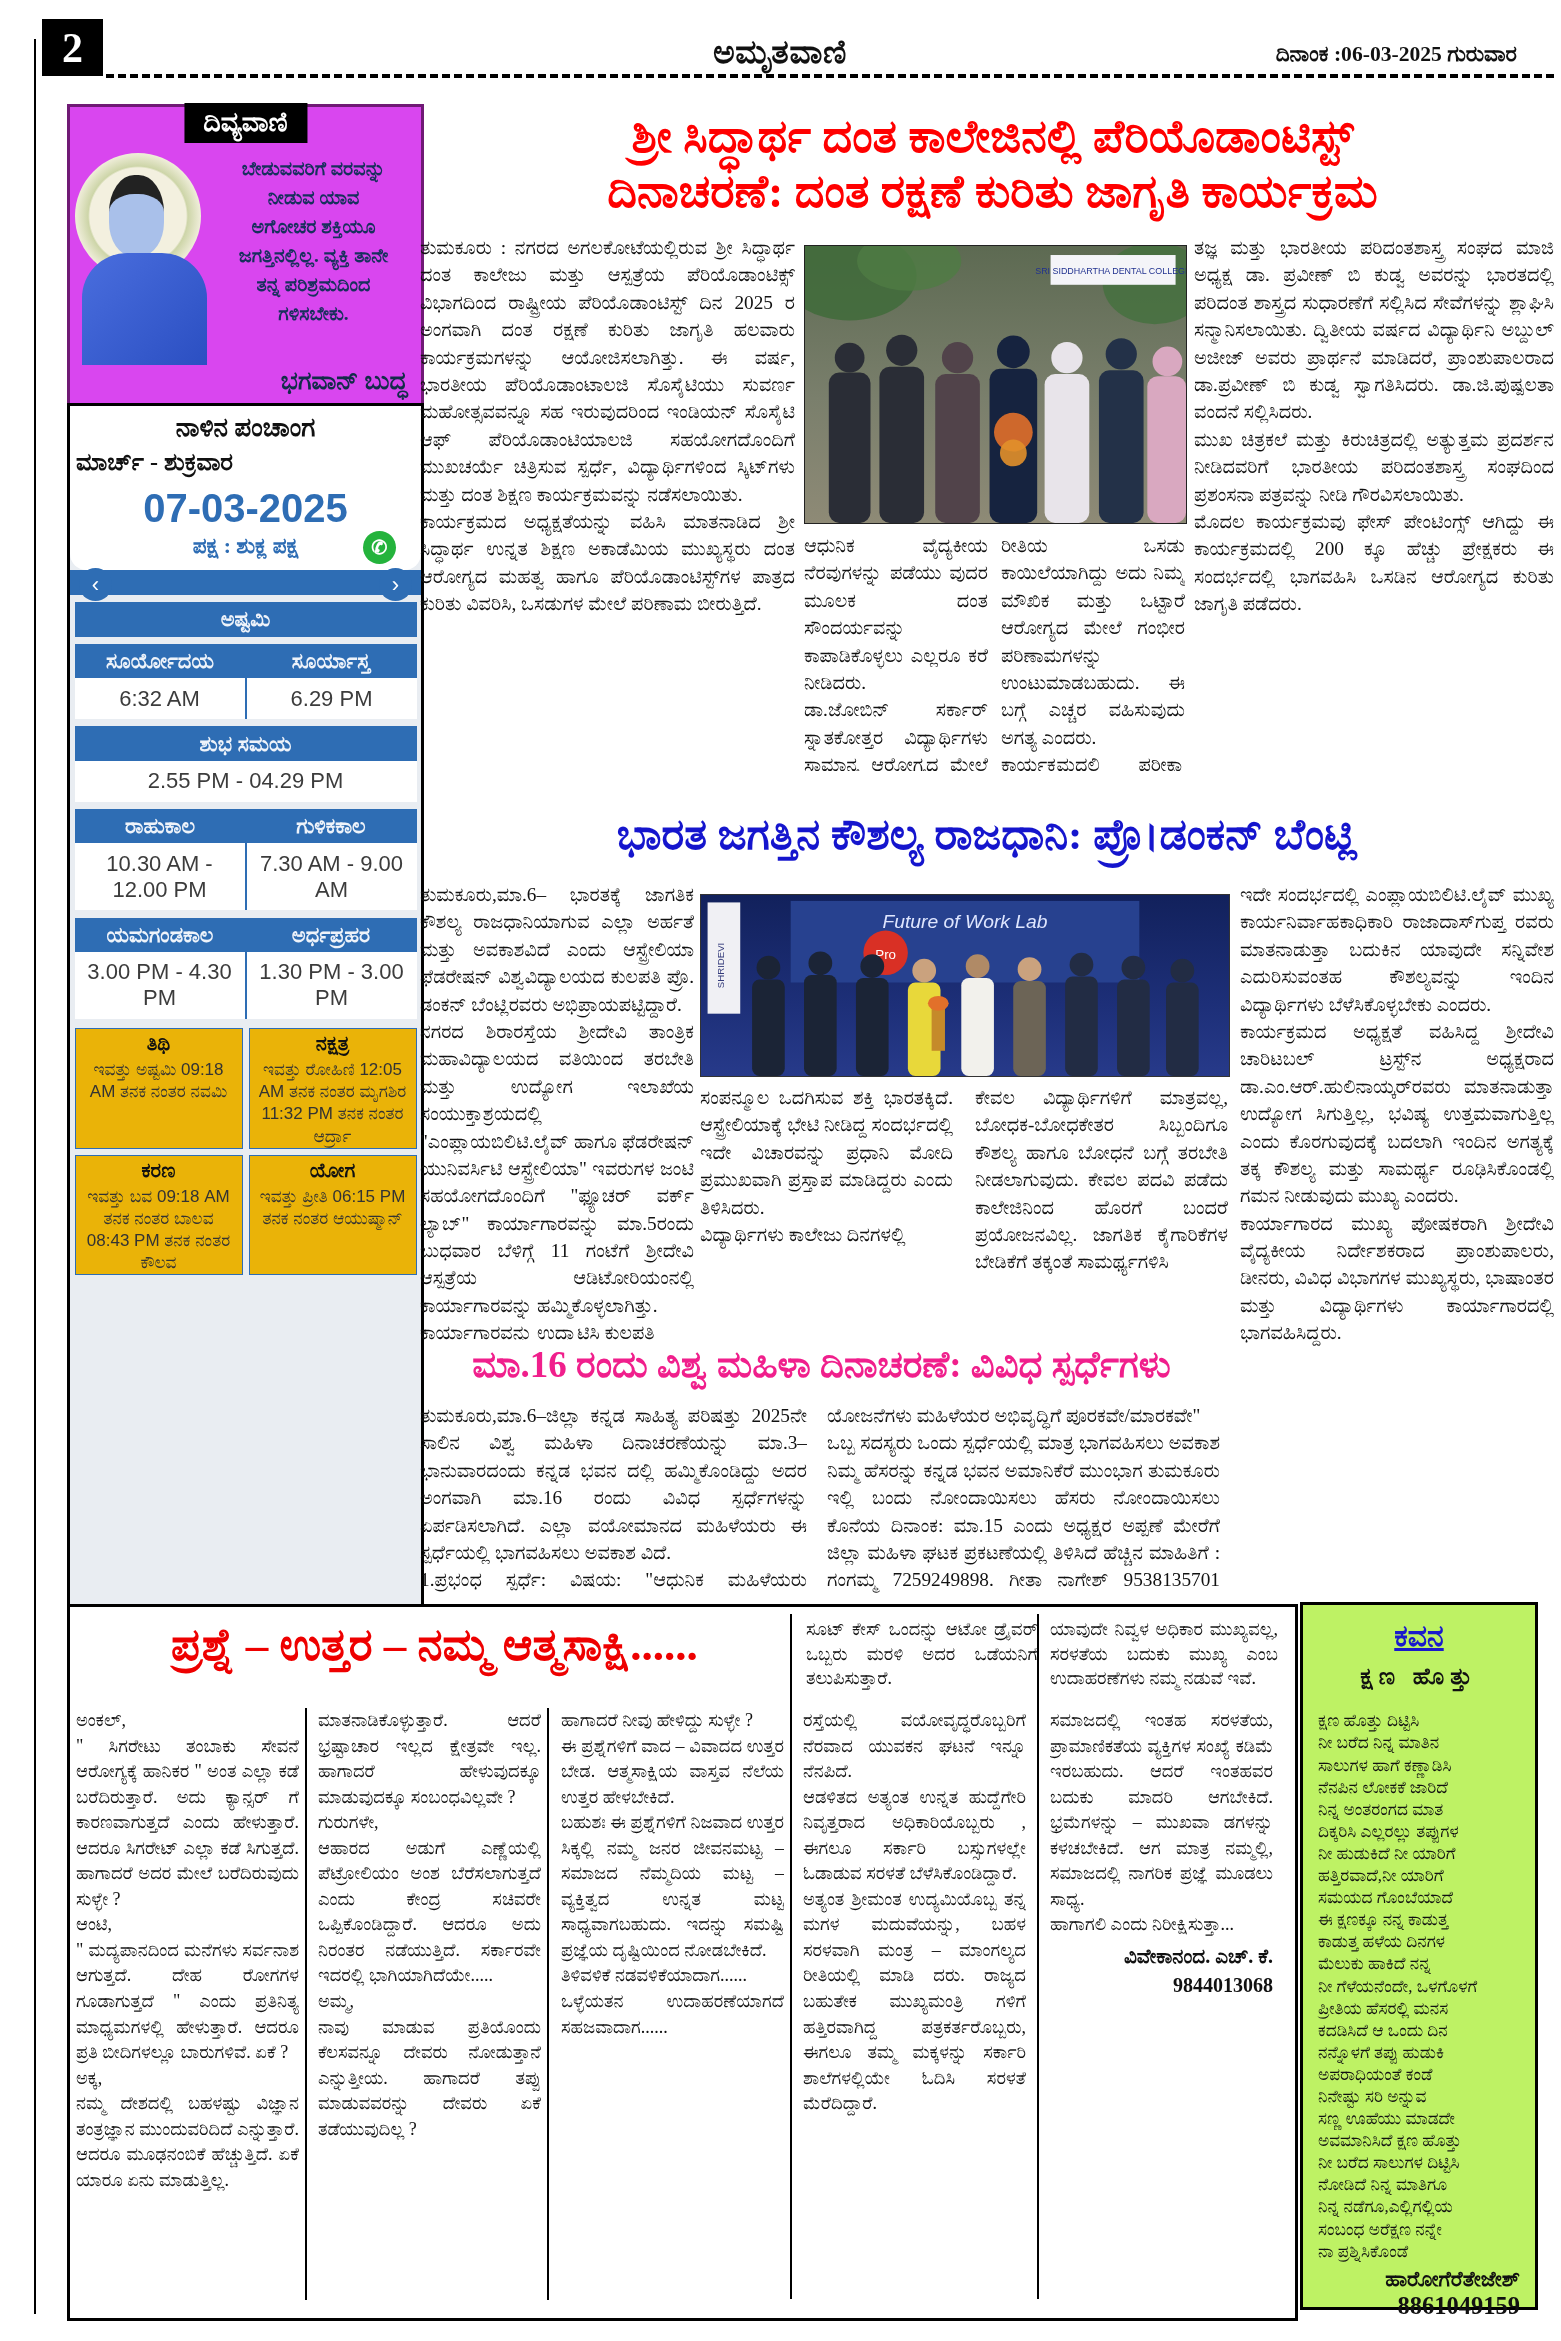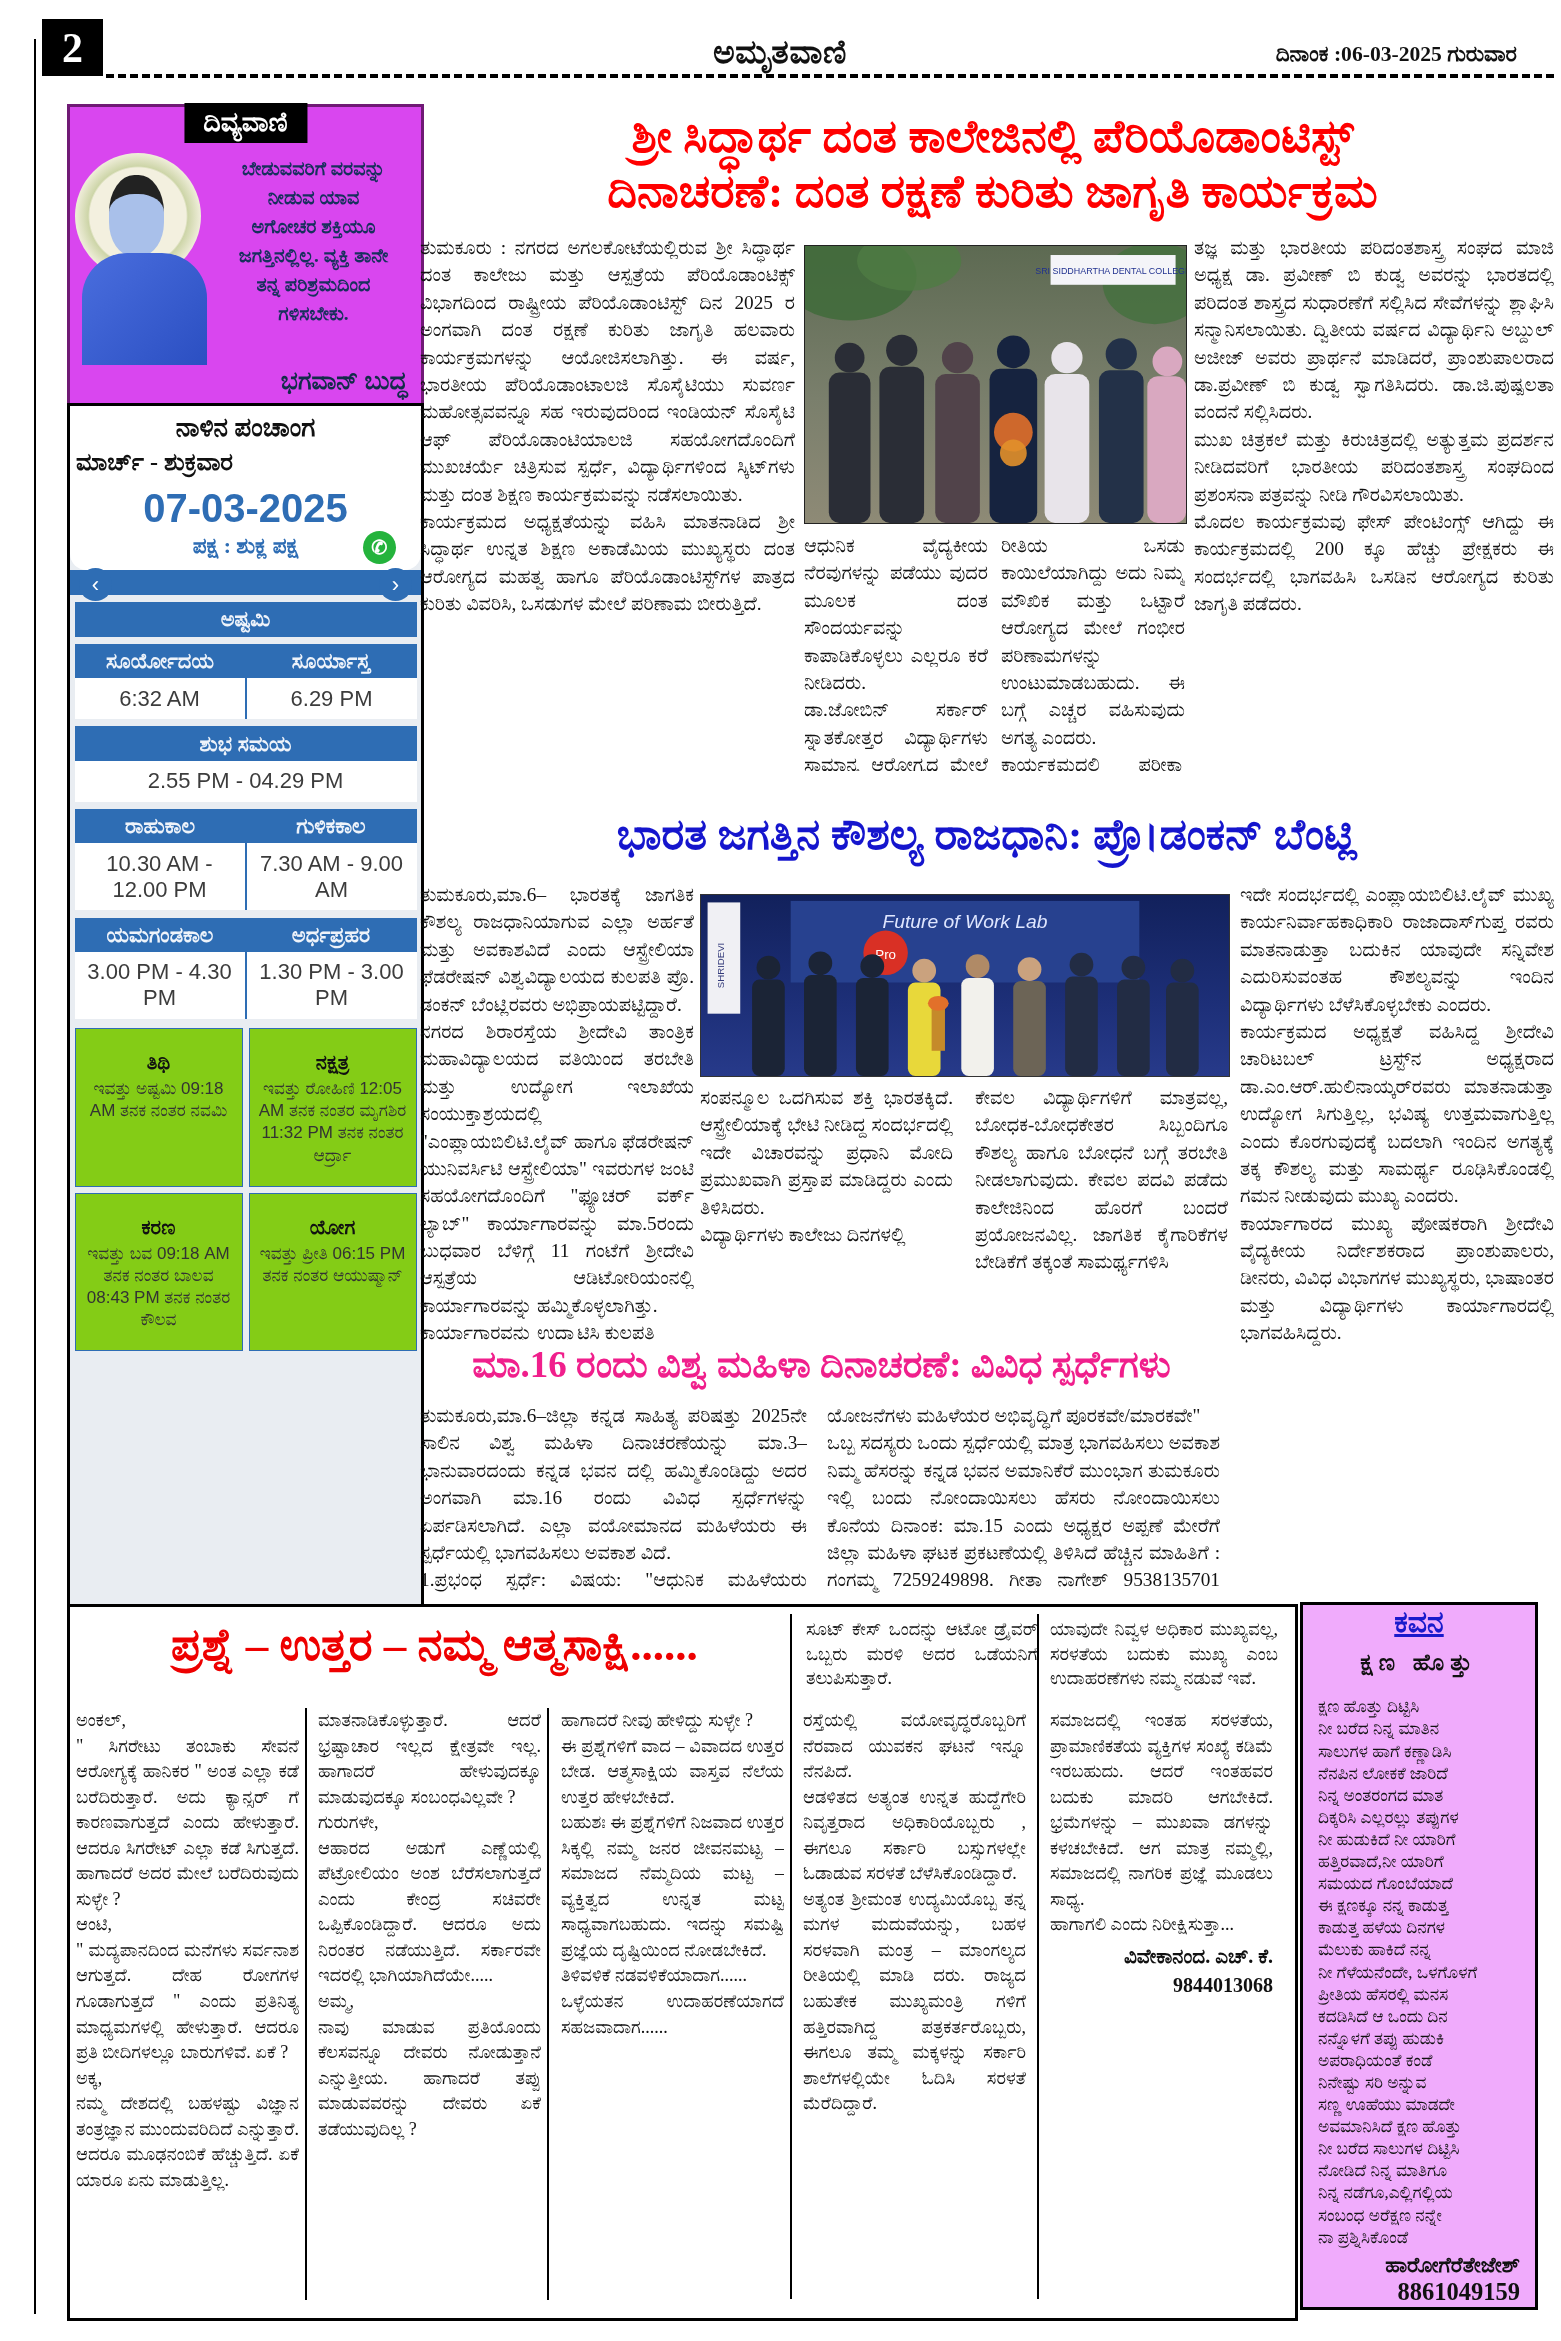--- a/index.html
+++ b/index.html
@@ -52,21 +52,21 @@
   .vals>div:first-child{border-right:2.2px solid #2e6db4;}
   .vals.one>div:first-child{border-right:none;}
   .p-tbl{background:#fff;border:1.5px solid #2e6db4;margin:9px 4.5px 0;display:grid;grid-template-columns:1fr 1.15fr;
          font-family:"Liberation Sans",sans-serif;}
   .p-tbl>div{padding:4.5px 4.5px;text-align:center;}
   .p-tbl .lab{font-size:21px;font-weight:bold;color:#222;padding-top:7.4px;}
   .p-tbl .v{font-size:19.3px;color:#3c3c3c;}
   .p-tbl .cl{border-left:1.5px solid #2e6db4;}
   .p-tbl .hb{border-bottom:1.5px solid #2e6db4;}
   .p-grid2{display:grid;grid-template-columns:1fr 1fr;gap:6px;margin:9px 4.5px 0;}
-  .p-cell{background:#84cc16;border:1.5px solid #2e6db4;padding:19px 6px;text-align:center;}
+  .p-cell{background:#eab308;border:1.5px solid #2e6db4;padding:0 6px;text-align:center;}
   .p-cl{font-size:20px;font-weight:bold;margin:3px 0 4.5px;}
   .p-ct{font-size:17px;color:#333;line-height:1.3;font-family:"Liberation Sans",sans-serif;}
   
   .h1red{left:435px;top:109px;width:1115px;text-align:center;color:#ff0000;font-size:46px;
          font-weight:bold;line-height:1.2;}
   .bodytxt{font-size:19.3px;line-height:1.42;}
   .a1col1{left:420px;top:234px;width:375px;height:539px;overflow:hidden;}
   .photo1{left:804px;top:245px;width:381px;height:277px;border:1.5px solid #222;
           background:linear-gradient(180deg,#5d6a52 0%,#7a7f6c 55%,#8e8a76 100%);overflow:hidden;}
   .a1sub1{left:804px;top:532px;width:184px;height:239px;overflow:hidden;}
@@ -86,21 +86,21 @@
   .qabox{left:67px;top:1604px;width:1225px;height:711px;border:3px solid #000;background:#fff;}
   .qahead{position:absolute;left:7.4px;top:12px;width:714px;text-align:center;color:#ee0000;
           font-size:45px;font-weight:bold;}
   .qatop4{position:absolute;left:736px;top:10.4px;width:232px;height:83px;overflow:hidden;font-size:18px;line-height:1.35;}
   .qatop5{position:absolute;left:980px;top:10.4px;width:228px;height:83px;overflow:hidden;font-size:18px;line-height:1.35;}
   .qa-col{position:absolute;top:101px;width:223px;height:592px;overflow:hidden;font-size:18px;line-height:1.42;}
   .qa-rule{position:absolute;top:101px;width:1.5px;height:592px;background:#000;}
   .qa-sign{text-align:right;font-weight:bold;font-size:20px;margin-top:4.5px;}
   .qa-phone{text-align:right;font-weight:bold;font-size:20px;}
   
-  .poem{left:1300px;top:1602px;width:238px;height:708px;border:3.7px solid #000;background:#f0abfc;padding:0 15px;box-sizing:border-box;}
+  .poem{left:1300px;top:1602px;width:238px;height:708px;border:3.7px solid #000;background:#bef264;padding:14px 15px;box-sizing:border-box;}
   .poem-cat{text-align:center;font-size:30px;font-weight:bold;color:#1a1acc;text-decoration:underline;}
   .poem-title{text-align:center;font-size:23px;font-weight:bold;letter-spacing:6px;margin-top:10.4px;}
   .poem-body{font-size:17px;line-height:1.3;margin-top:20px;}
   .poem-author{text-align:right;font-weight:bold;font-size:21px;margin-top:4.5px;}
   .poem-phone{text-align:right;font-weight:bold;font-size:24.5px;}
   svg text{font-family:"Liberation Sans",sans-serif;}
 </style>
 </head>
 <body>
 

